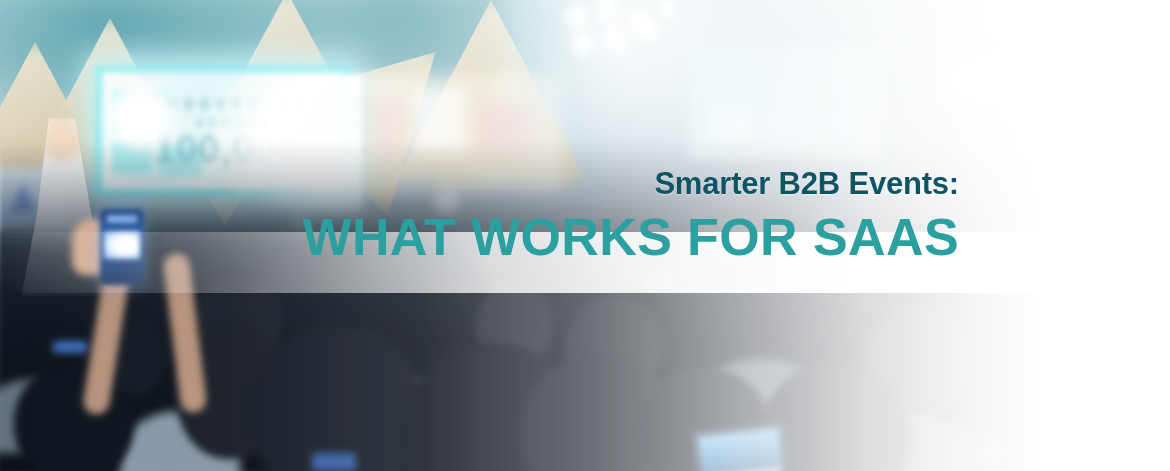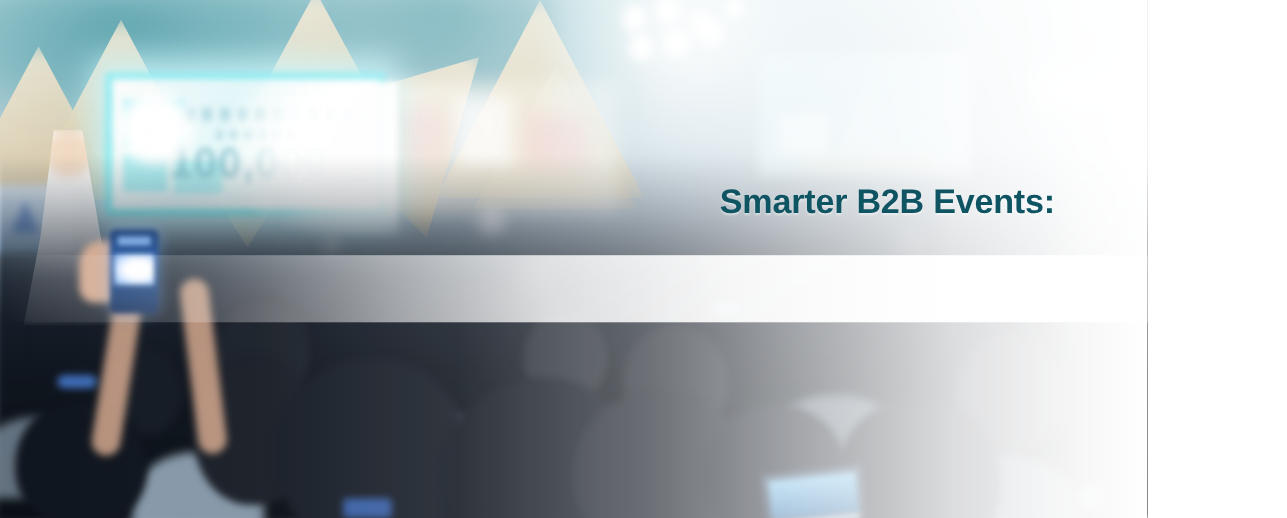--- a/index.html
+++ b/index.html
@@ -385,15 +385,16 @@
     </div>
 
     <div class="wash-top"></div>
     <div class="wash-right"></div>
   </div>
 
   <div class="band"></div>
 
   <div class="copy">
     <div class="kicker">Smarter B2B Events:</div>
+    <div class="headline">WHAT WORKS FOR SAAS</div>
   </div>
 
 </div>
 
 </body></html>

